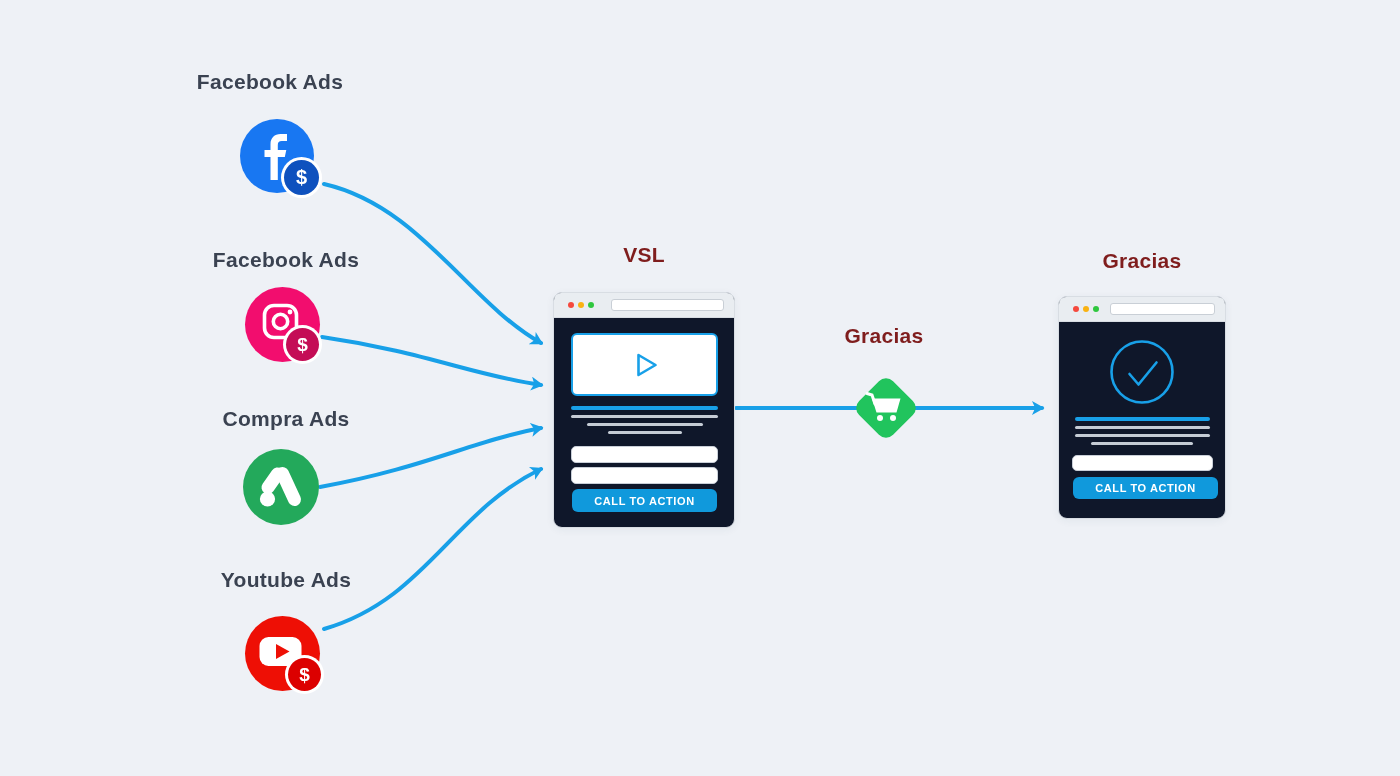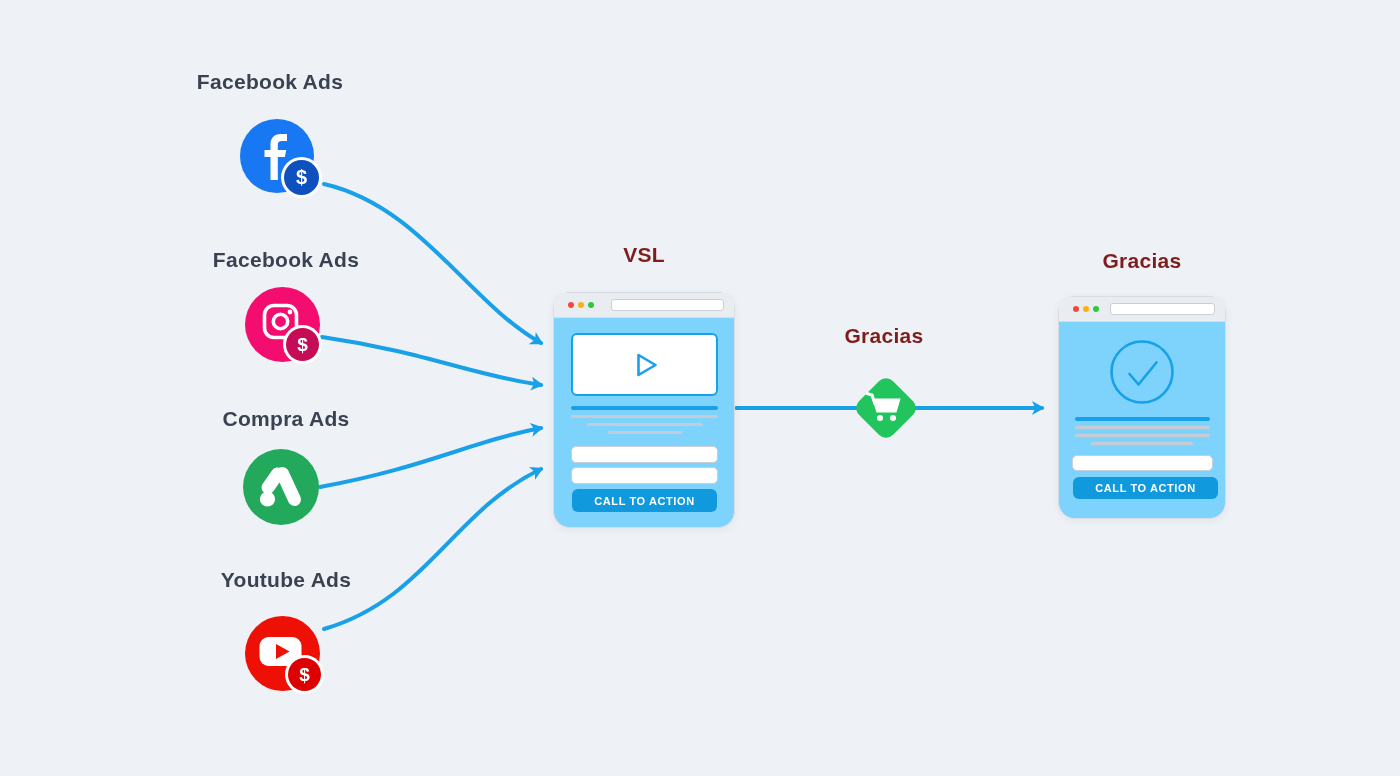--- a/index.html
+++ b/index.html
@@ -25,21 +25,21 @@
     border-radius:50%;z-index:3;display:flex;align-items:center;justify-content:center;
   }
   .badge{
     border-radius:50%;z-index:4;display:flex;align-items:center;justify-content:center;
     color:#fff;font-weight:700;box-shadow:0 0 0 3px #fff;
     font-size:20px;
   }
 
   
   .win{
-    background:#7dd3fc;border:1.5px solid #D8DDE3;border-radius:17px;z-index:3;
+    background:#0f172a;border:1.5px solid #D8DDE3;border-radius:9px;z-index:3;
     box-shadow:0 2px 8px rgba(40,60,90,.06);box-sizing:border-box;
   }
   .chrome{
     position:absolute;left:0;top:0;right:0;height:24px;background:#E9EDF1;
     border-bottom:1.5px solid #D8DDE3;border-radius:7px 7px 0 0;
   }
   .dot{position:absolute;top:9px;width:6px;height:6px;border-radius:50%;}
   .dot.r{left:14px;background:#F5493D;}
   .dot.y{left:24px;background:#F9B212;}
   .dot.g{left:34px;background:#2FC73E;}

